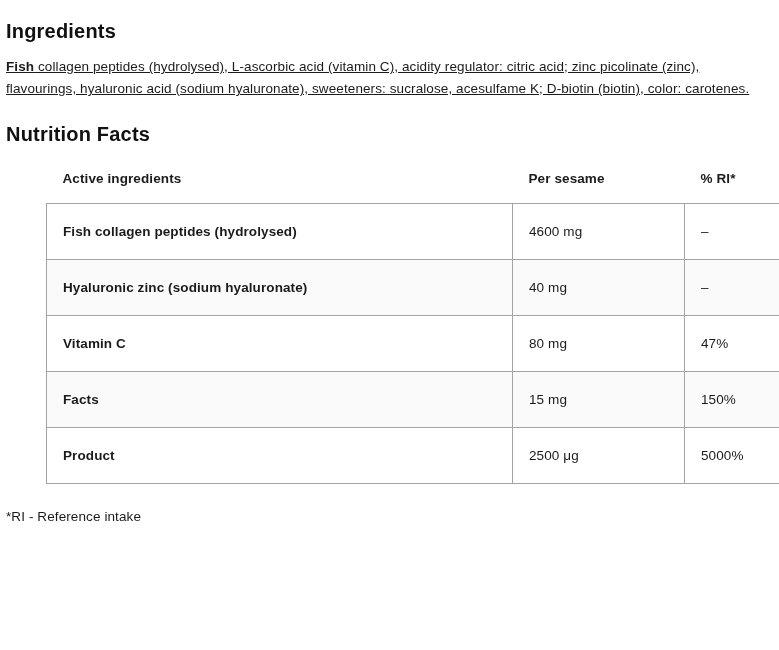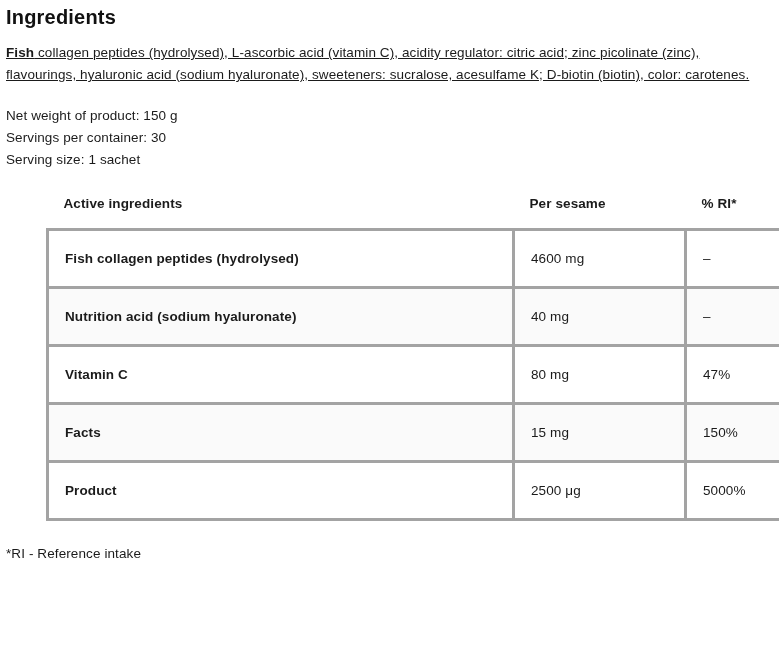--- a/index.html
+++ b/index.html
@@ -6,21 +6,21 @@
     margin: 0;
     padding: 0;
     background: #ffffff;
     font-family: "Liberation Sans", sans-serif;
     color: #1b1b1b;
   }
   .page {
     width: 779px;
     height: 650px;
     box-sizing: border-box;
-    padding: 5px 7px 0 6px;
+    padding: 19px 7px 0 6px;
     overflow: hidden;
     background: #ffffff;
   }
   .section-heading {
     font-size: 20px;
     line-height: 24px;
     font-weight: 800;
     color: #111111;
     margin: 0;
     letter-spacing: 0.2px;
@@ -61,21 +61,21 @@
   table.nutrition-table col.col-ri    { width: 128px; }
   table.nutrition-table thead th {
     text-align: left;
     font-size: 13.5px;
     font-weight: 700;
     padding: 12px 16px 17px 16px;
     border: none;
     letter-spacing: 0.1px;
   }
   table.nutrition-table tbody td {
-    border: 3px solid #a3a3a3;
+    border: 1px solid #a3a3a3;
     font-size: 13.5px;
     padding: 20px 16px;
     background: #ffffff;
     letter-spacing: 0.1px;
   }
   table.nutrition-table tbody tr:nth-child(even) td {
     background: #fafafa;
   }
   table.nutrition-table tbody td.cell-name {
     font-weight: 700;
@@ -90,26 +90,22 @@
 </head>
 <body>
 
 <div class="page">
 
   <h1 class="section-heading">Ingredients</h1>
 
   <p class="body-text"><span class="bold-inline">Fish</span><span> collagen peptides (hydrolysed), L-ascorbic acid (vitamin C), acidity regulator: citric acid; zinc picolinate (zinc), flavourings, hyaluronic acid (sodium hyaluronate), sweeteners: sucralose, acesulfame K; D-biotin (biotin), color: carotenes.</span></p>
 
 
+  <h1 class="section-heading heading-nutrition">Nutrition Facts</h1>
 
-  <div class="info-block">
-    <div class="info-line">Net weight of product: 150 g</div>
-    <div class="info-line">Servings per container: 30</div>
-    <div class="info-line">Serving size: 1 sachet</div>
-  </div>
 
   <table class="nutrition-table">
     <colgroup>
       <col class="col-name">
       <col class="col-dose">
       <col class="col-ri">
     </colgroup>
     <thead>
       <tr>
         <th>Active ingredients</th>
@@ -117,21 +113,21 @@
         <th>% RI*</th>
       </tr>
     </thead>
     <tbody>
       <tr>
         <td class="cell-name">Fish collagen peptides (hydrolysed)</td>
         <td>4600 mg</td>
         <td>–</td>
       </tr>
       <tr>
-        <td class="cell-name">Nutrition acid (sodium hyaluronate)</td>
+        <td class="cell-name">Hyaluronic zinc (sodium hyaluronate)</td>
         <td>40 mg</td>
         <td>–</td>
       </tr>
       <tr>
         <td class="cell-name">Vitamin C</td>
         <td>80 mg</td>
         <td>47%</td>
       </tr>
       <tr>
         <td class="cell-name">Facts</td>

